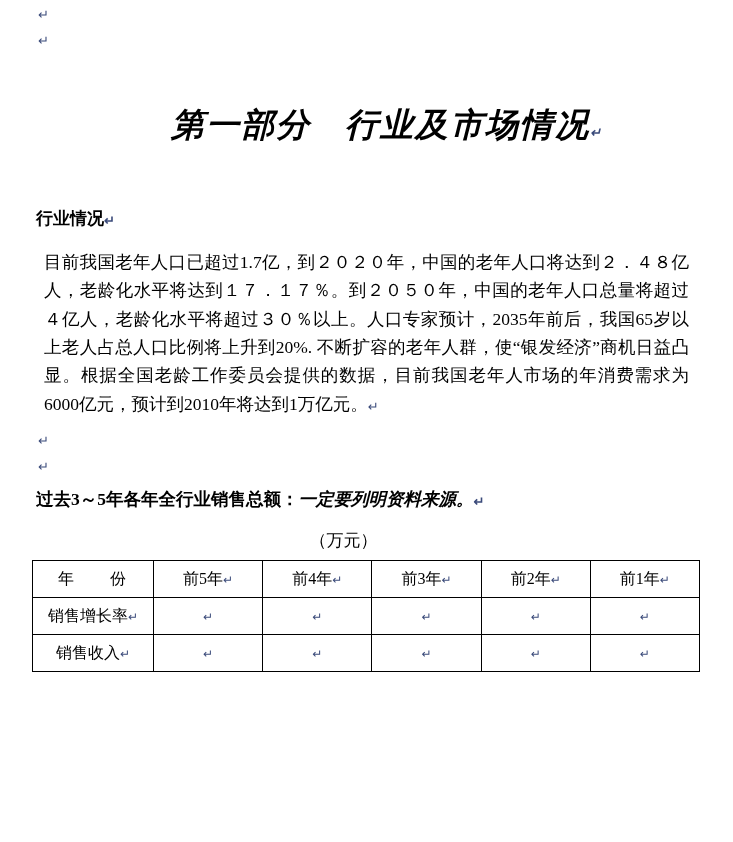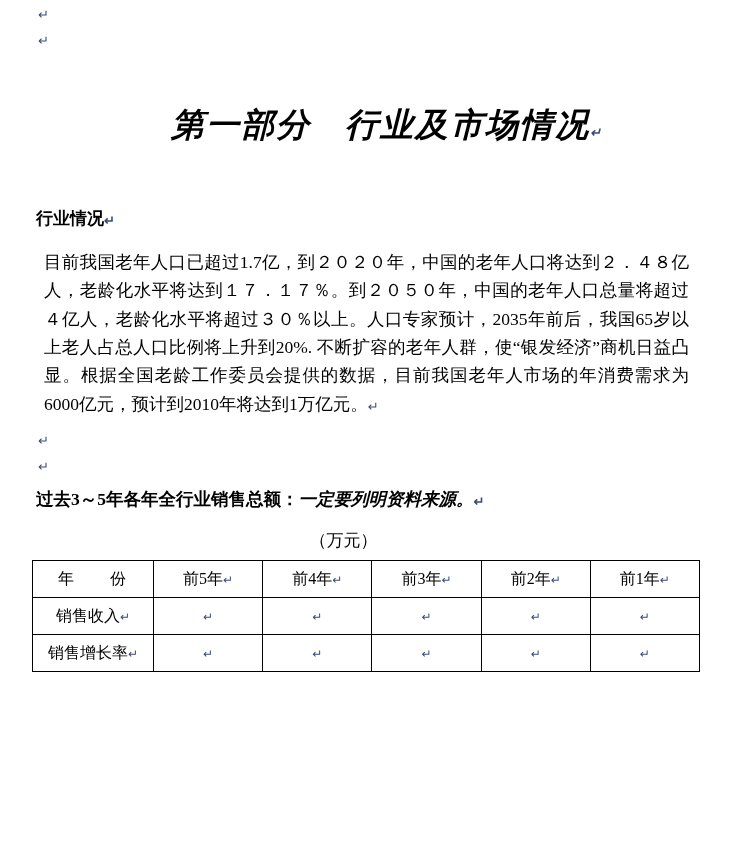--- a/index.html
+++ b/index.html
@@ -165,29 +165,29 @@
     <tbody>
       <tr>
         <td class="col-head"><span class="hdr-year">年　份</span></td>
         <td><span>前5年</span><span class="cell-mark">↵</span></td>
         <td><span>前4年</span><span class="cell-mark">↵</span></td>
         <td><span>前3年</span><span class="cell-mark">↵</span></td>
         <td><span>前2年</span><span class="cell-mark">↵</span></td>
         <td><span>前1年</span><span class="cell-mark">↵</span></td>
       </tr>
       <tr>
-        <td class="col-head"><span class="row-label">销售收入</span><span class="cell-mark">↵</span></td>
+        <td class="col-head"><span class="row-label">销售增长率</span><span class="cell-mark">↵</span></td>
         <td><span></span><span class="cell-mark">↵</span></td>
         <td><span></span><span class="cell-mark">↵</span></td>
         <td><span></span><span class="cell-mark">↵</span></td>
         <td><span></span><span class="cell-mark">↵</span></td>
         <td><span></span><span class="cell-mark">↵</span></td>
       </tr>
       <tr>
-        <td class="col-head"><span class="row-label">销售增长率</span><span class="cell-mark">↵</span></td>
+        <td class="col-head"><span class="row-label">销售收入</span><span class="cell-mark">↵</span></td>
         <td><span></span><span class="cell-mark">↵</span></td>
         <td><span></span><span class="cell-mark">↵</span></td>
         <td><span></span><span class="cell-mark">↵</span></td>
         <td><span></span><span class="cell-mark">↵</span></td>
         <td><span></span><span class="cell-mark">↵</span></td>
       </tr>
     </tbody>
   </table>
 
   <div class="right-marks">

